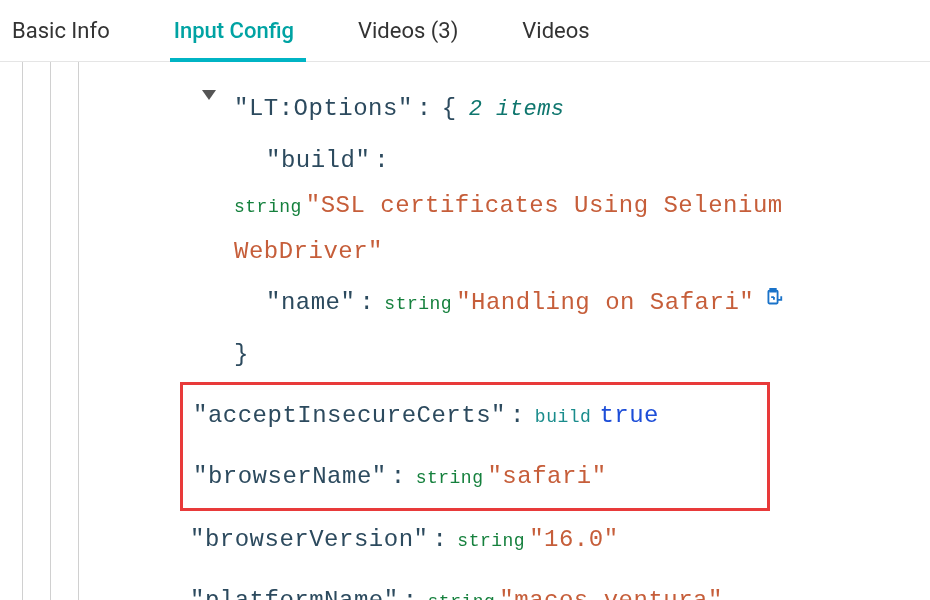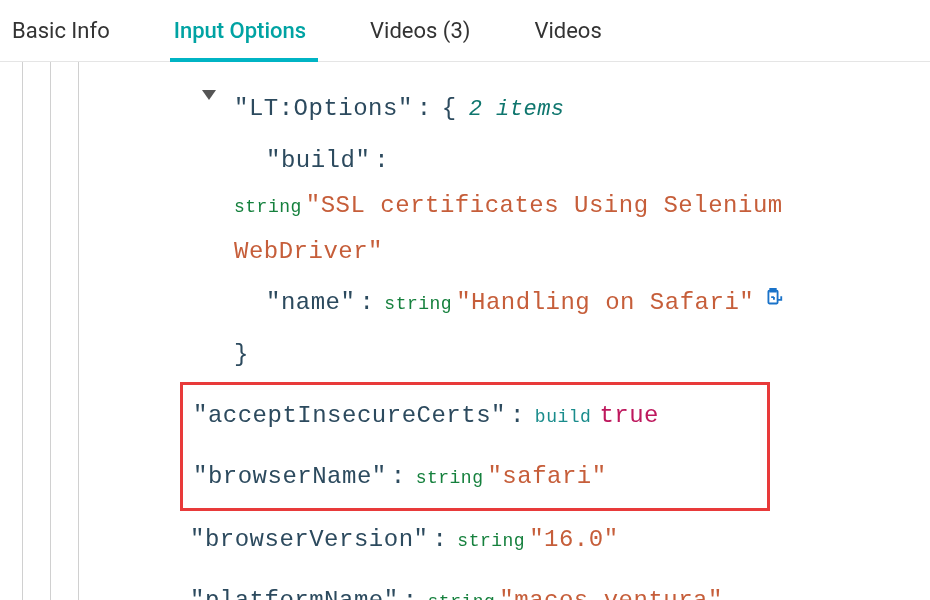--- a/index.html
+++ b/index.html
@@ -81,42 +81,42 @@
       border-top: 10px solid #555;
       cursor: pointer;
     }
     .key { color: #2c4a5e; }
     .colon { color: #2c4a5e; margin: 0 10px 0 4px; }
     .brace { color: #2c4a5e; }
     .meta { color: #0f766e; font-style: italic; margin-left: 12px; font-size: 22px; }
     .type-tag { color: #15803d; font-size: 18px; margin-right: 4px; }
     .type-tag-bool { color: #1a8c8c; font-size: 18px; margin-right: 8px; }
     .string-val { color: #c65e3a; }
-    .bool-val { color: #be185d; text-align: right; }
+    .bool-val { color: #1d4ed8; text-align: right; }
     .highlight-box {
       border: 3px solid #e83a3a;
       padding: 8px 0 8px 0;
       margin: 4px 0 4px -10px;
       width: 590px;
     }
     .copy-icon {
       display: inline-flex;
       align-items: center;
       margin-left: 8px;
       cursor: pointer;
       vertical-align: middle;
     }
     .row-gap { margin-top: 6px; }
   </style>
 </head>
 <body>
 
 <div class="tabs">
   <div class="tab">Basic Info</div>
-  <div class="tab active">Input Options</div>
+  <div class="tab active">Input Config</div>
   <div class="tab">Videos (3)</div>
   <div class="tab">Videos</div>
 </div>
 
 <div class="content">
   <div class="indent-guides">
     <div class="guide-line" style="margin-left:22px"></div>
     <div class="guide-line"></div>
     <div class="guide-line"></div>
   </div>

